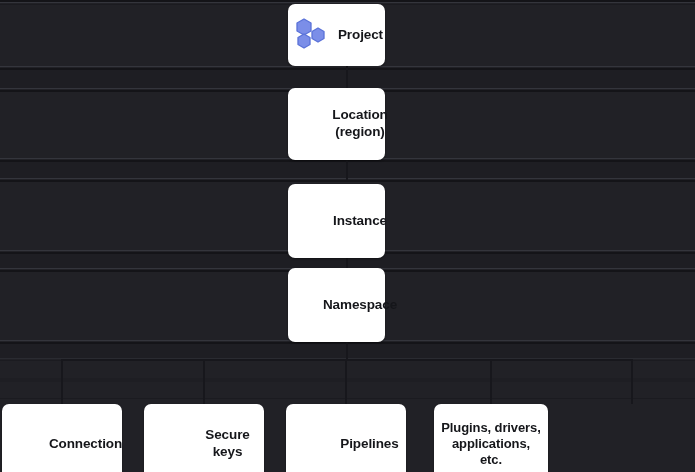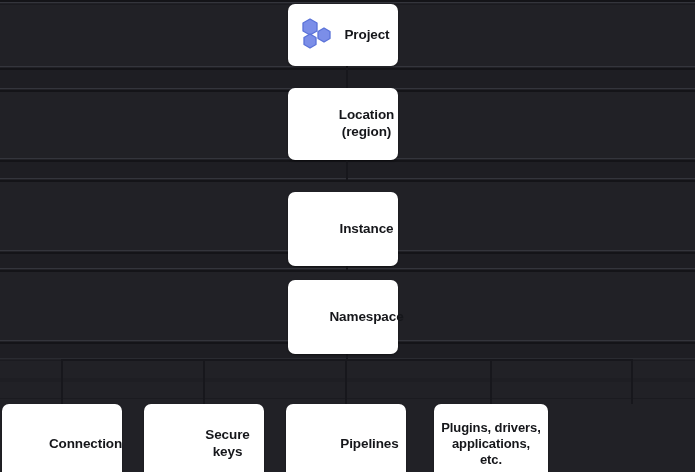--- a/index.html
+++ b/index.html
@@ -57,25 +57,25 @@
     font-size: 13.5px;
     line-height: 1.25;
     text-align: center;
     letter-spacing: -0.1px;
     box-shadow: 0 1px 2px rgba(0,0,0,0.45);
     padding-left: 47px;
   }
   .node .label { white-space: pre-line; }
 
   
-  .chain { left: 288px; width: 110px; }
+  .chain { left: 288px; width: 97px; }
   #node-project   { top: 4px;   height: 62px; }
   #node-location  { top: 88px;  height: 72px; }
-  #node-instance  { top: 192px; height: 74px; }
-  #node-namespace { top: 268px; height: 74px; margin-top: 12px; }
+  #node-instance  { top: 184px; height: 74px; }
+  #node-namespace { top: 268px; height: 74px; }
 
   
   #node-project {
     gap: 10px;
     padding-left: 4px;
   }
   .hex-icon { flex: 0 0 auto; display: block; }
 
   
   .leaf { top: 404px; height: 80px; }

